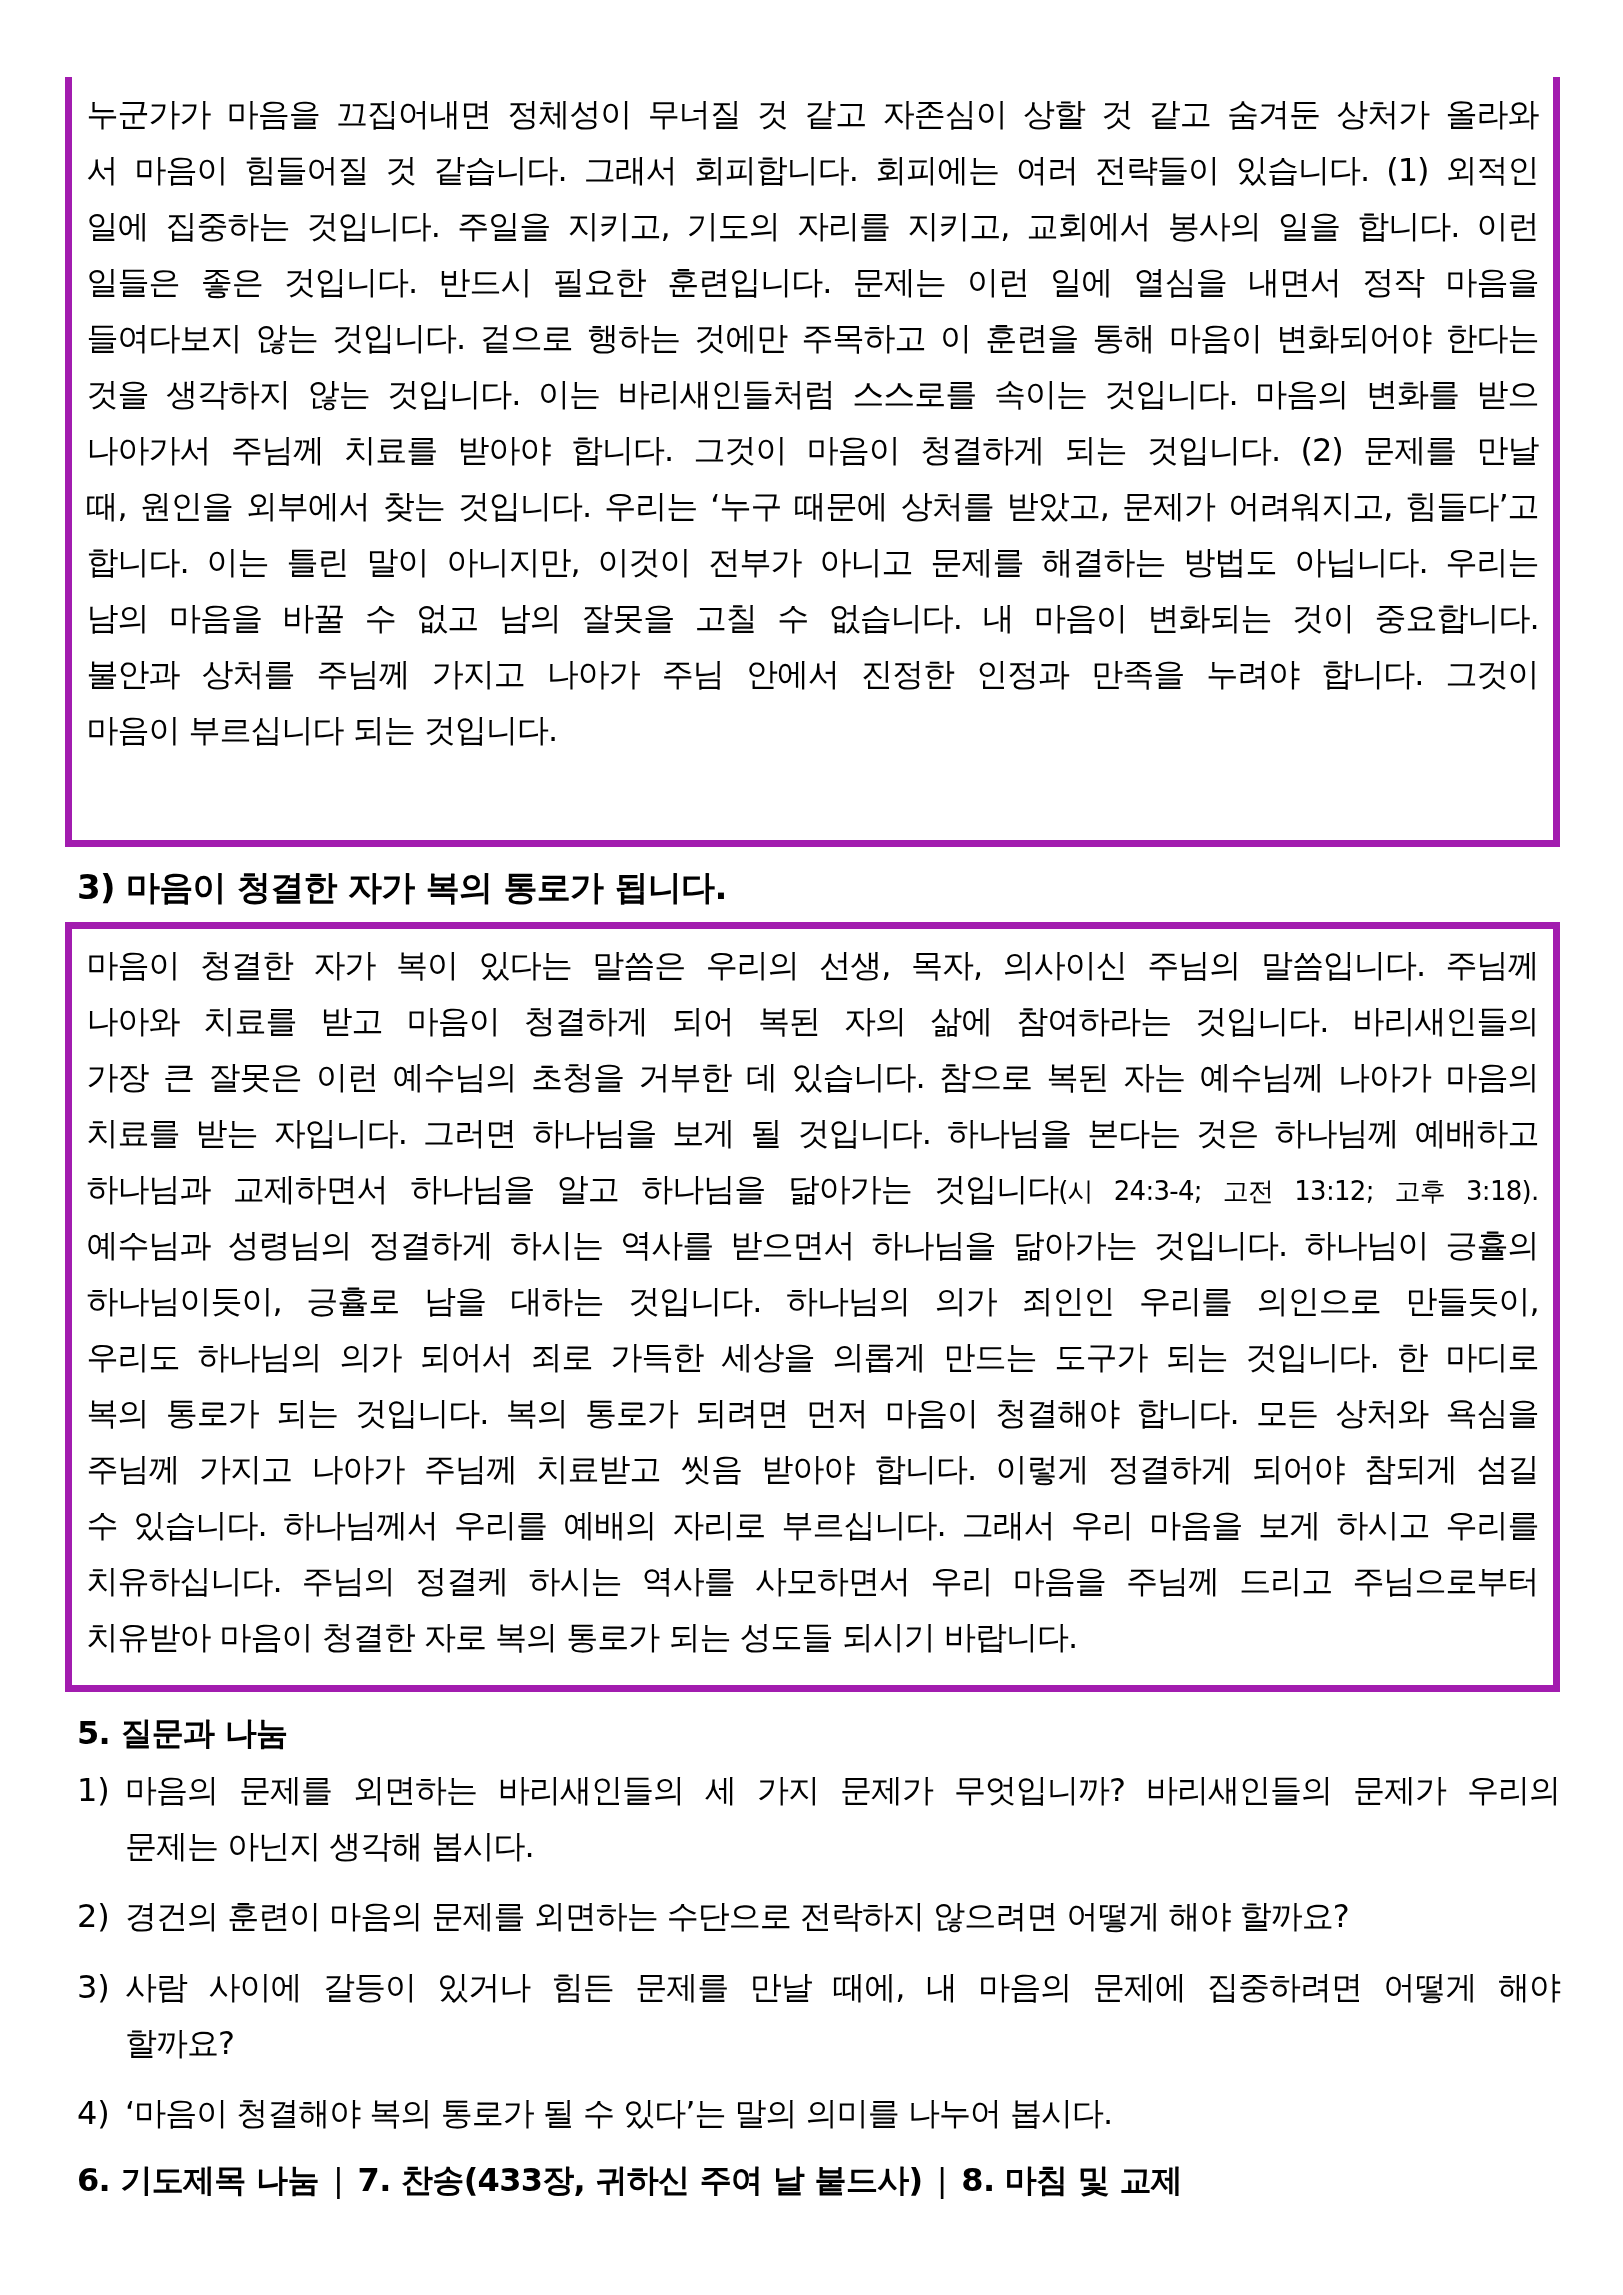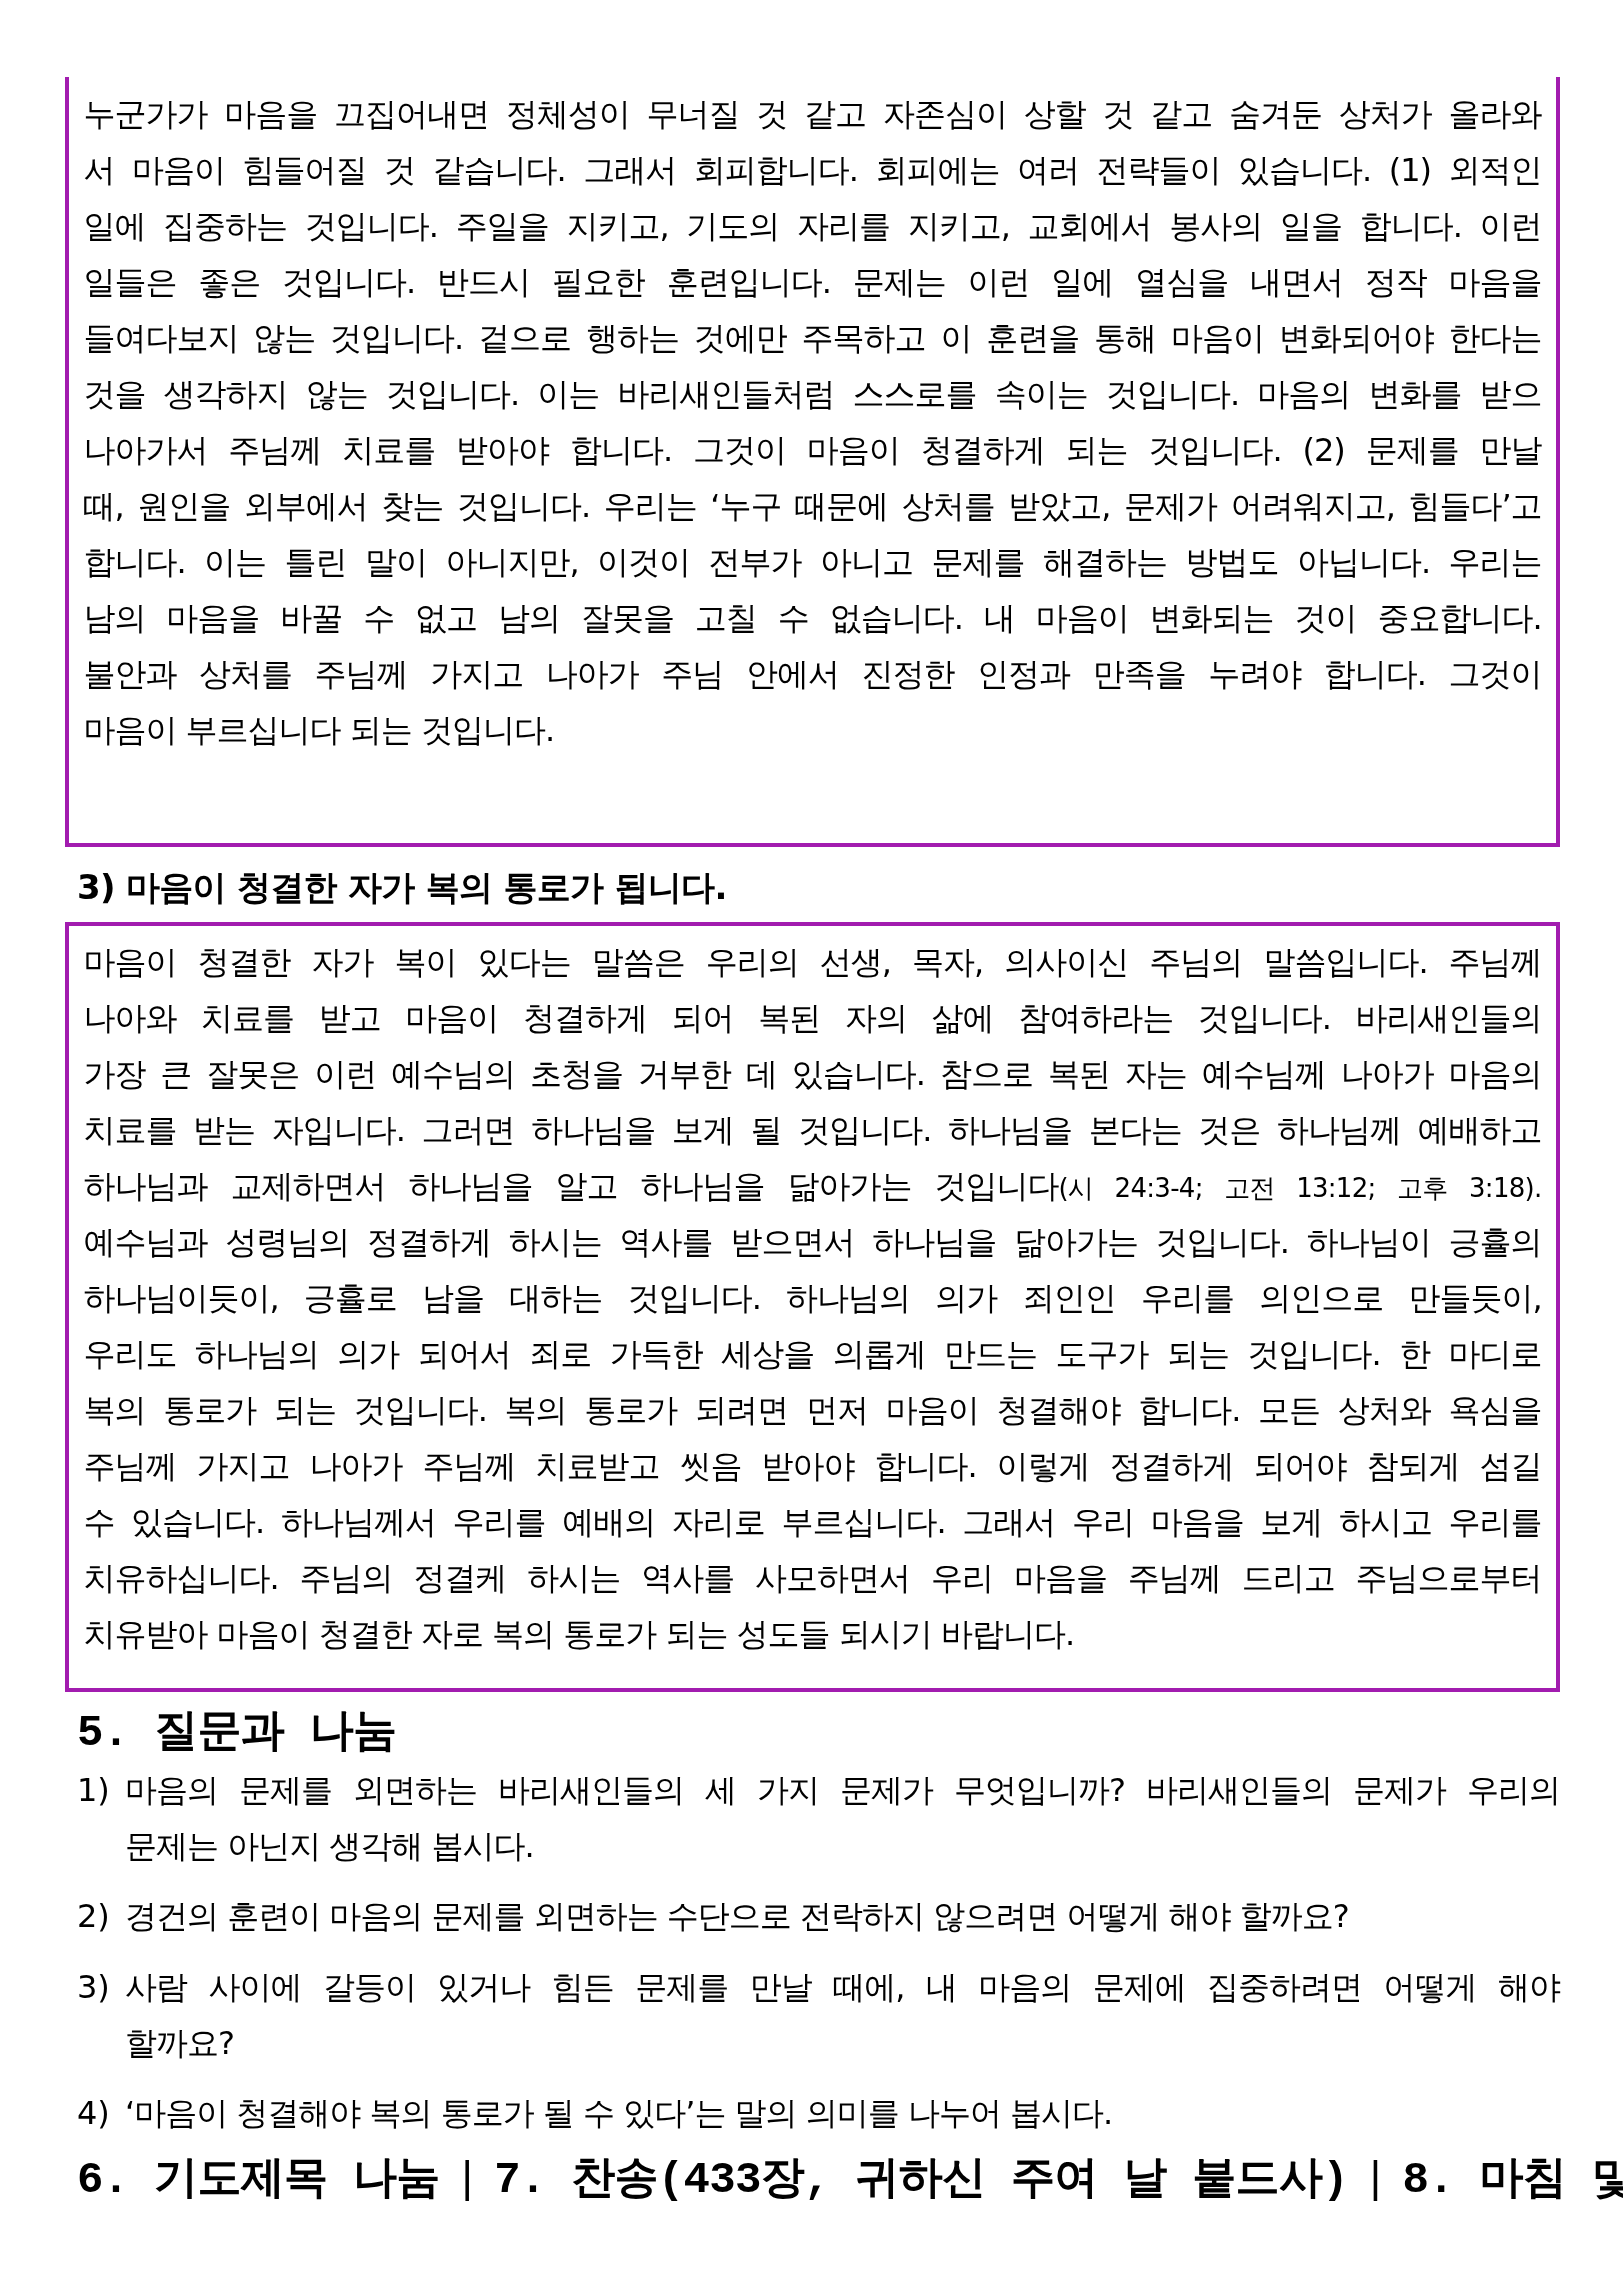--- a/index.html
+++ b/index.html
@@ -17,21 +17,21 @@
     }
     .page {
       position: absolute;
       left: 0; top: 0;
       width: 1623px; height: 2295px;
     }
     .box {
       position: absolute;
       left: 65px;
       width: 1495px;
-      border: 4px solid #a21caf;
+      border: 7px solid #a21caf;
       box-sizing: border-box;
       padding: 0 14.4px;
     }
     .box.cont {
       border-top: none;
     }
     .line {
       display: block;
       font-size: 32px;
       height: 56px;
@@ -54,22 +54,21 @@
       position: absolute;
       left: 77px;
       font-weight: bold;
       white-space: nowrap;
       letter-spacing: -0.7px;
     }
     .h-sub {
       font-size: 34px;
     }
     .h-main {
-      font-size: 44px;
-      font-family: Liberation Mono, monospace;
+      font-size: 32px;
     }
     .questions {
       position: absolute;
       left: 77px;
       width: 1483px;
     }
     .q {
       position: relative;
       padding-left: 48px;
       margin-bottom: 14.4px;

